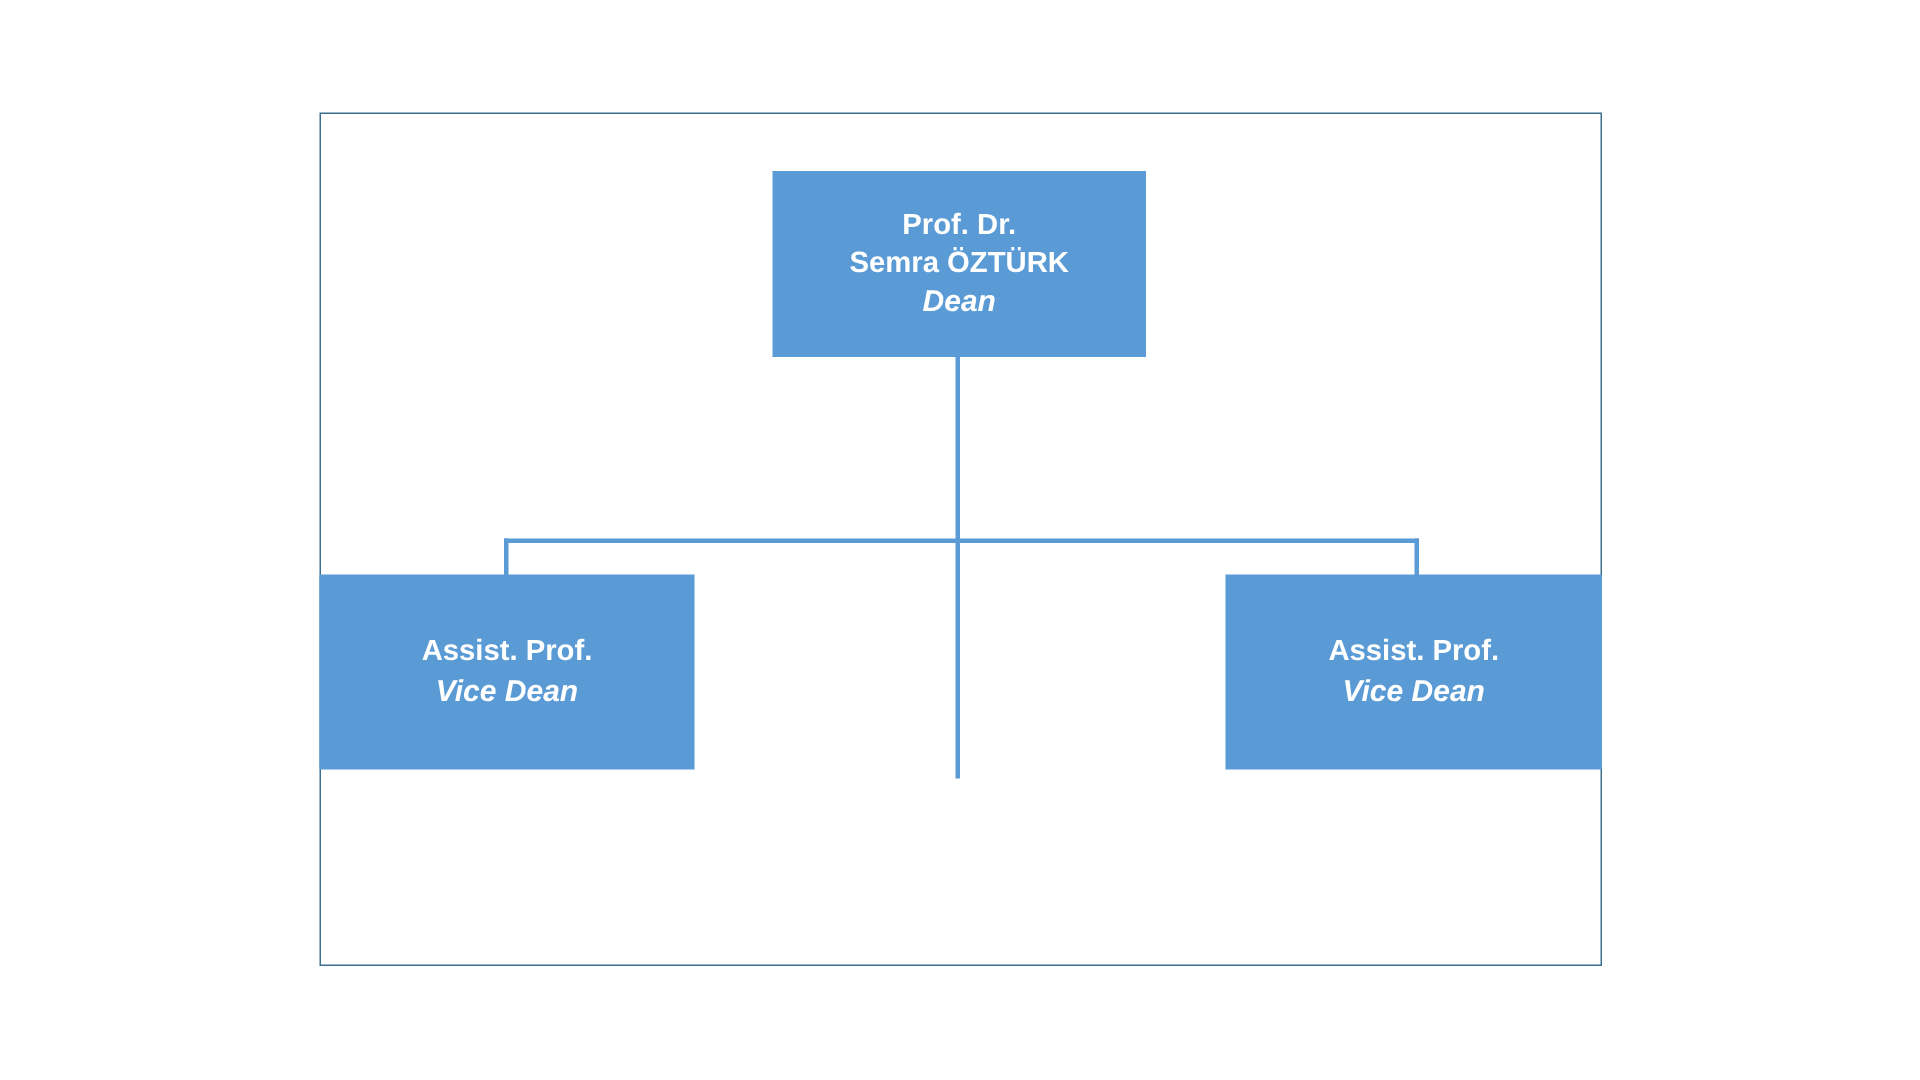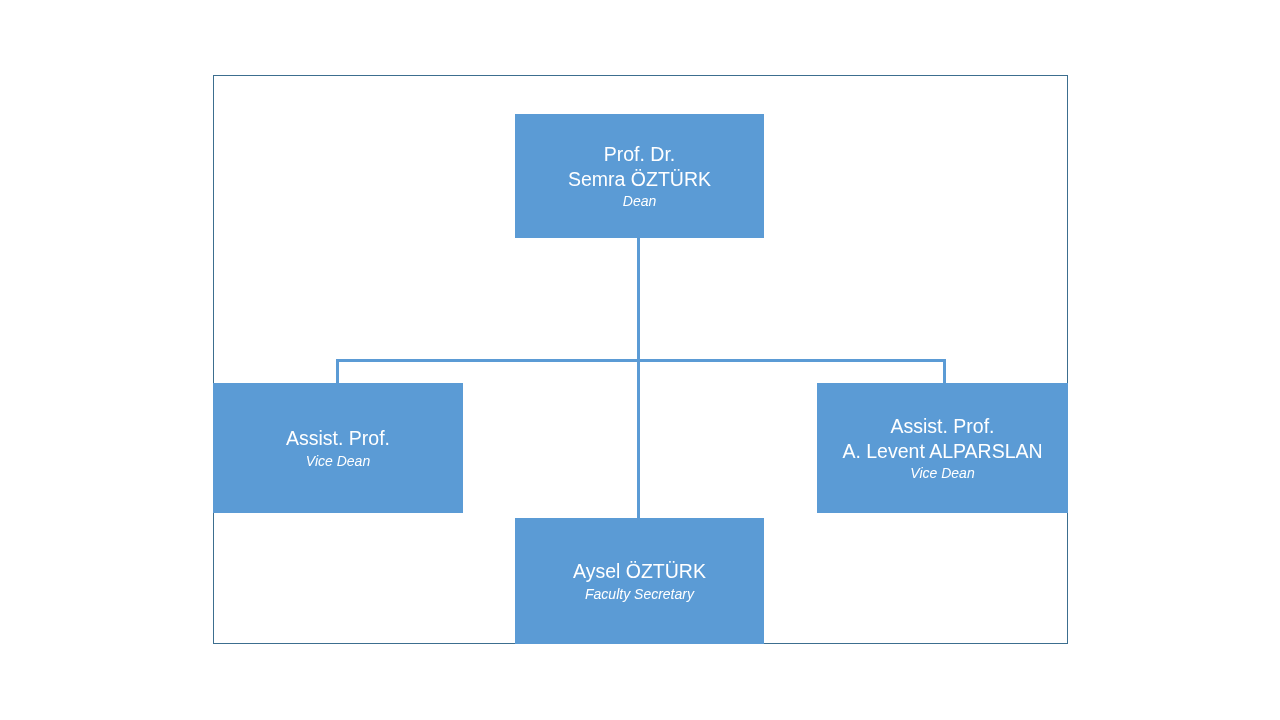--- a/index.html
+++ b/index.html
@@ -79,26 +79,26 @@
     flex-direction: column;
     align-items: center;
     justify-content: center;
     text-align: center;
     line-height: 1.30;
     box-sizing: border-box;
     padding: 0 6px;
   }
   .org-box .person-line {
     font-size: 19.5px;
-    font-weight: 400;
+    font-weight: 700;
     white-space: nowrap;
   }
   .org-box .role-line {
-    font-size: 14px;
-    font-weight: 400;
+    font-size: 20px;
+    font-weight: 700;
     font-style: italic;
     white-space: nowrap;
   }
 
   #box-dean {
     left: 515px;
     top: 114px;
     width: 249px;
     height: 124px;
   }
@@ -140,22 +140,17 @@
     <span class="role-line">Dean</span>
   </div>
 
   <div class="org-box" id="box-vice-dean-left">
     <span class="person-line">Assist. Prof.</span>
     <span class="role-line">Vice Dean</span>
   </div>
 
   <div class="org-box" id="box-vice-dean-right">
     <span class="person-line">Assist. Prof.</span>
-    <span class="person-line">A. Levent ALPARSLAN</span>
     <span class="role-line">Vice Dean</span>
   </div>
 
-  <div class="org-box" id="box-faculty-secretary">
-    <span class="person-line">Aysel ÖZTÜRK</span>
-    <span class="role-line">Faculty Secretary</span>
-  </div>
 
 </div>
 
 </body></html>

